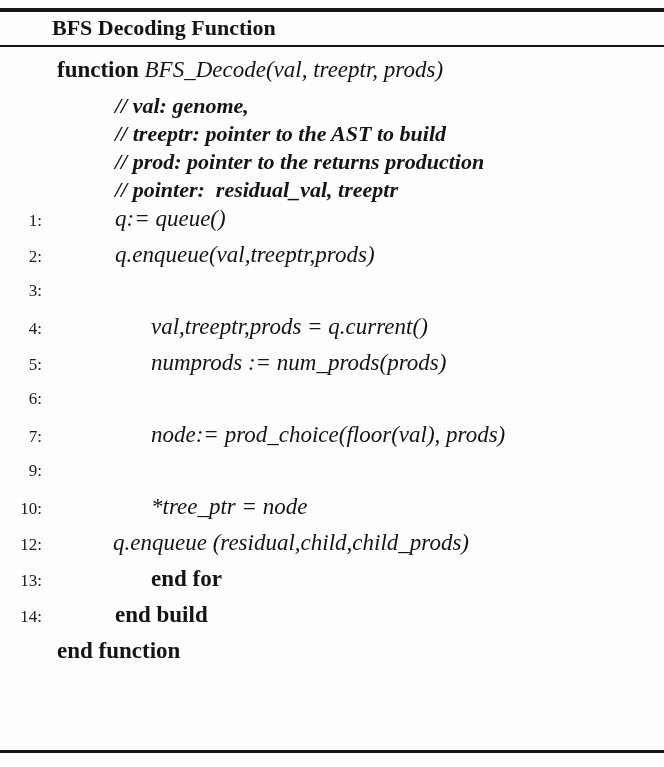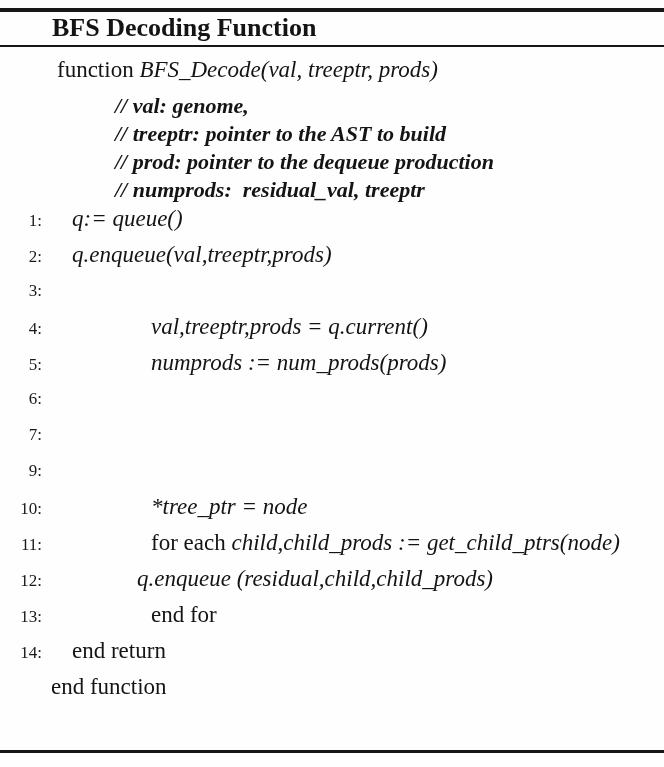--- a/index.html
+++ b/index.html
@@ -12,21 +12,21 @@
   }
   .page { position: absolute; left: 0; top: 0; width: 664px; height: 767px; background: #fefefe; }
 
   .rule { position: absolute; left: 0; width: 664px; background: #161616; }
   .rule-top    { top: 8px;  height: 4px; }
   .rule-mid    { top: 45px; height: 2px; }
   .rule-bottom { top: 750px; height: 3px; }
 
   .algo-title {
     position: absolute; left: 52px; top: 15px;
-    font-size: 26px; font-weight: bold; line-height: 26px;
+    font-size: 22px; font-weight: bold; line-height: 26px;
     white-space: pre;
   }
 
   .signature {
     position: absolute; left: 57px; top: 55px;
     font-size: 23px; line-height: 30px; white-space: pre;
   }
 
   .comments {
     position: absolute; left: 115px; top: 92px;
@@ -42,58 +42,57 @@
     height: 36px; line-height: 36px;
     font-size: 23px; white-space: pre;
   }
   .lnum {
     display: inline-block; width: 42px;
     text-align: right; flex: 0 0 42px;
     font-size: 17px; font-style: normal; font-weight: normal;
     color: #1a1a1a;
   }
   .code { white-space: pre; }
-  .ind0 { margin-left: 9px; }
-  .ind1 { margin-left: 30px; }
+  .ind0 { margin-left: 15px; }
+  .ind1 { margin-left: 73px; }
   .ind2 { margin-left: 109px; }
-  .ind3 { margin-left: 95px; }
+  .ind3 { margin-left: 71px; }
 
-  .seg-kw { font-weight: normal; font-style: normal; }
+  .seg-kw { font-weight: bold; font-style: normal; }
   .seg-it { font-style: italic; font-weight: normal; }
 </style>
 </head>
 <body>
 
 <div class="page">
   <div class="rule rule-top"></div>
 
   <div class="algo-title">BFS Decoding Function</div>
 
   <div class="rule rule-mid"></div>
 
   <div class="signature" id="signature"><span class="seg-kw">function </span><span class="seg-it">BFS_Decode(val, treeptr, prods)</span></div>
 
   <div class="comments" id="comments">
       <div class="comment-line">// val: genome,</div>
       <div class="comment-line">// treeptr: pointer to the AST to build</div>
-      <div class="comment-line">// prod: pointer to the dequeue production</div>
-      <div class="comment-line">// numprods:  residual_val, treeptr</div>
+      <div class="comment-line">// prod: pointer to the returns production</div>
+      <div class="comment-line">// pointer:  residual_val, treeptr</div>
     </div>
 
   <div class="lines" id="lines">
       <div class="line-row"><span class="lnum">1:</span><span class="code ind1"><span class="seg-it">q:= queue()</span></span></div>
       <div class="line-row"><span class="lnum">2:</span><span class="code ind1"><span class="seg-it">q.enqueue(val,treeptr,prods)</span></span></div>
       <div class="line-row"><span class="lnum">3:</span></div>
       <div class="line-row"><span class="lnum">4:</span><span class="code ind2"><span class="seg-it">val,treeptr,prods = q.current()</span></span></div>
       <div class="line-row"><span class="lnum">5:</span><span class="code ind2"><span class="seg-it">numprods := num_prods(prods)</span></span></div>
       <div class="line-row"><span class="lnum">6:</span></div>
-      <div class="line-row"><span class="lnum">7:</span></div>
+      <div class="line-row"><span class="lnum">7:</span><span class="code ind2"><span class="seg-it">node:= prod_choice(floor(val), prods)</span></span></div>
       <div class="line-row"><span class="lnum">9:</span></div>
       <div class="line-row"><span class="lnum">10:</span><span class="code ind2"><span class="seg-it">*tree_ptr = node</span></span></div>
-      <div class="line-row"><span class="lnum">11:</span><span class="code ind2"><span class="seg-kw">for each </span><span class="seg-it">child,child_prods := get_child_ptrs(node)</span></span></div>
       <div class="line-row"><span class="lnum">12:</span><span class="code ind3"><span class="seg-it">q.enqueue (residual,child,child_prods)</span></span></div>
       <div class="line-row"><span class="lnum">13:</span><span class="code ind2"><span class="seg-kw">end for</span></span></div>
-      <div class="line-row"><span class="lnum">14:</span><span class="code ind1"><span class="seg-kw">end return</span></span></div>
+      <div class="line-row"><span class="lnum">14:</span><span class="code ind1"><span class="seg-kw">end build</span></span></div>
       <div class="line-row"><span class="lnum"></span><span class="code ind0"><span class="seg-kw">end function</span></span></div>
     </div>
 
   <div class="rule rule-bottom"></div>
 </div>
 
 </body></html>

